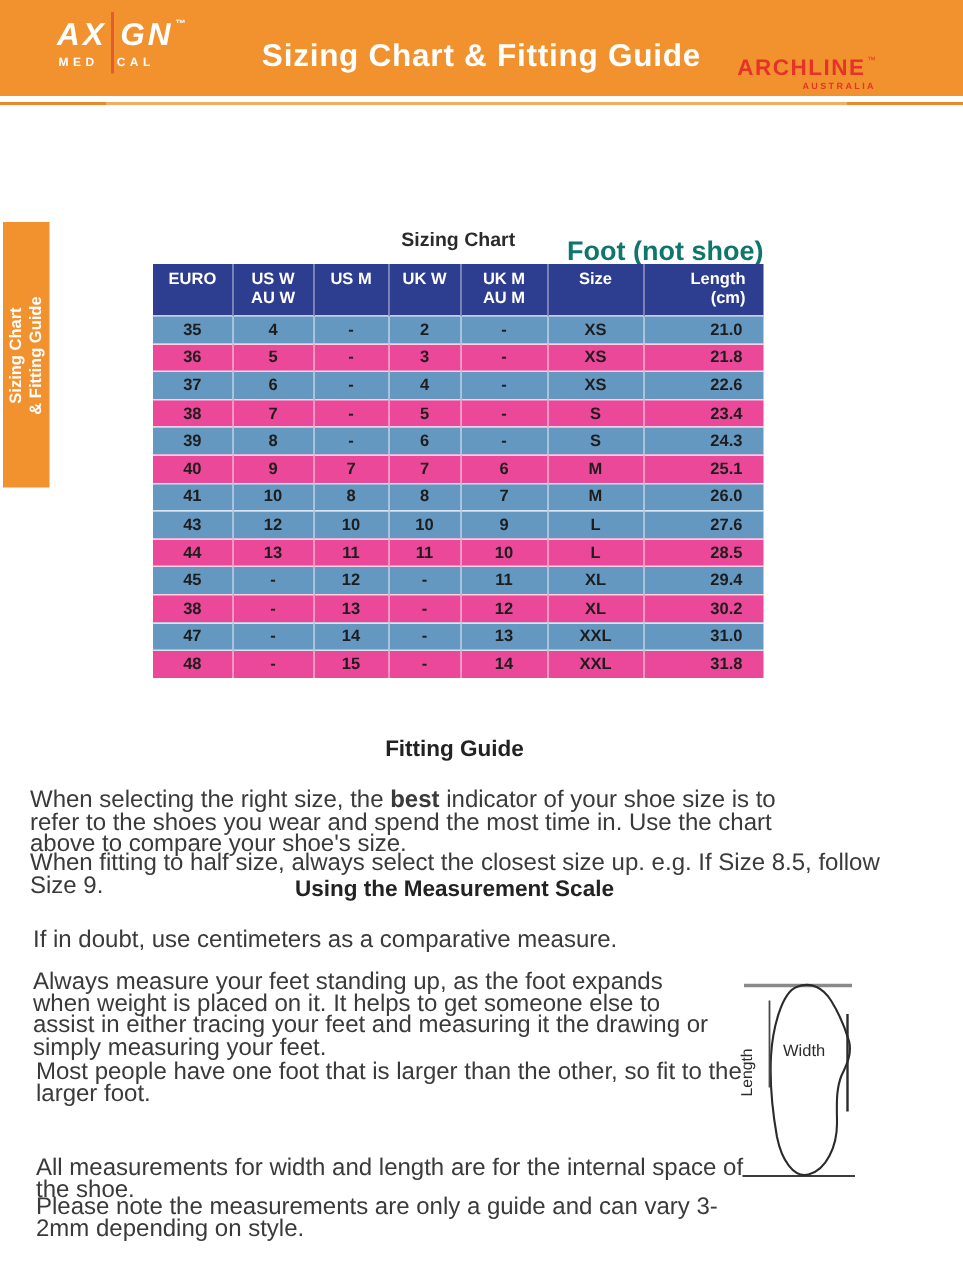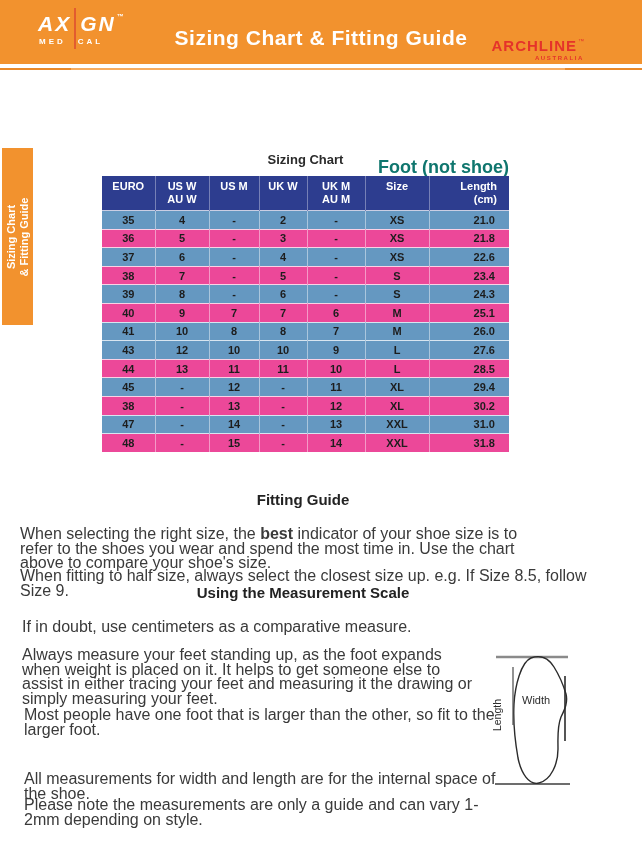--- a/index.html
+++ b/index.html
@@ -267,21 +267,21 @@
   <div class="h-center" style="top:584px;">Using the Measurement Scale</div>
 
   <p class="para" style="left:22px;top:604px;width:480px;">If in doubt, use centimeters as a comparative measure.</p>
 
   <p class="para" style="left:24px;top:692px;width:480px;">Most people have one foot that is larger than the other, so fit to the larger foot.</p>
 
   <p class="para" style="left:22px;top:632px;width:452px;">Always measure your feet standing up, as the foot expands when weight is placed on it. It helps to get someone else to assist in either tracing your feet and measuring it the drawing or simply measuring your feet.</p>
 
   <p class="para" style="left:24px;top:756px;width:480px;">All measurements for width and length are for the internal space of the shoe.</p>
 
-  <p class="para" style="left:24px;top:782px;width:462px;">Please note the measurements are only a guide and can vary 1-2mm depending on style.</p>
+  <p class="para" style="left:24px;top:782px;width:462px;">Please note the measurements are only a guide and can vary 3-2mm depending on style.</p>
 
   <svg class="foot-diagram" viewBox="0 0 155 152">
     <line x1="8" y1="14" x2="80" y2="14" stroke="#8a8a8a" stroke-width="2.4"></line>
     <line x1="7" y1="141" x2="82" y2="141" stroke="#3c3c3c" stroke-width="1.4"></line>
     <path d="M43,15 C53,11 61,16 66,24 C71,32 75,41 78,51 C80,59 77,66 73,74
              C69,84 70,95 70,106 C70,121 63,137 51,140 C41,142.5 33,130 30,115
              C27,98 25,80 26,61 C27,43 33,19 43,15 Z" fill="none" stroke="#2b2b2b" stroke-width="1.4"></path>
     <line x1="25" y1="24" x2="25" y2="82" stroke="#4a4a4a" stroke-width="1.2"></line>
     <line x1="77" y1="33" x2="77" y2="98" stroke="#2b2b2b" stroke-width="1.6"></line>
     <text x="34" y="61" font-size="11" fill="#2b2b2b" font-family="Liberation Sans, sans-serif">Width</text>

